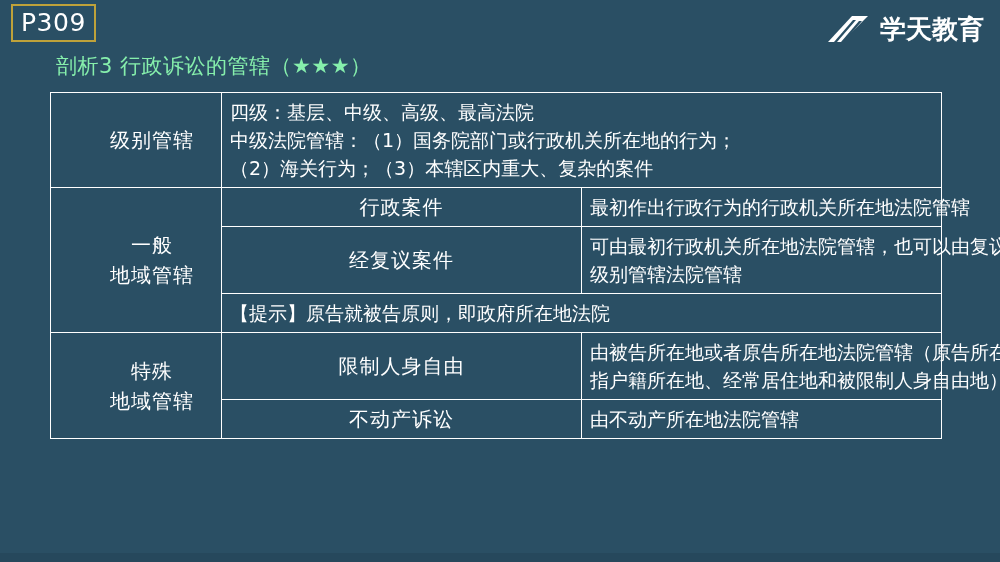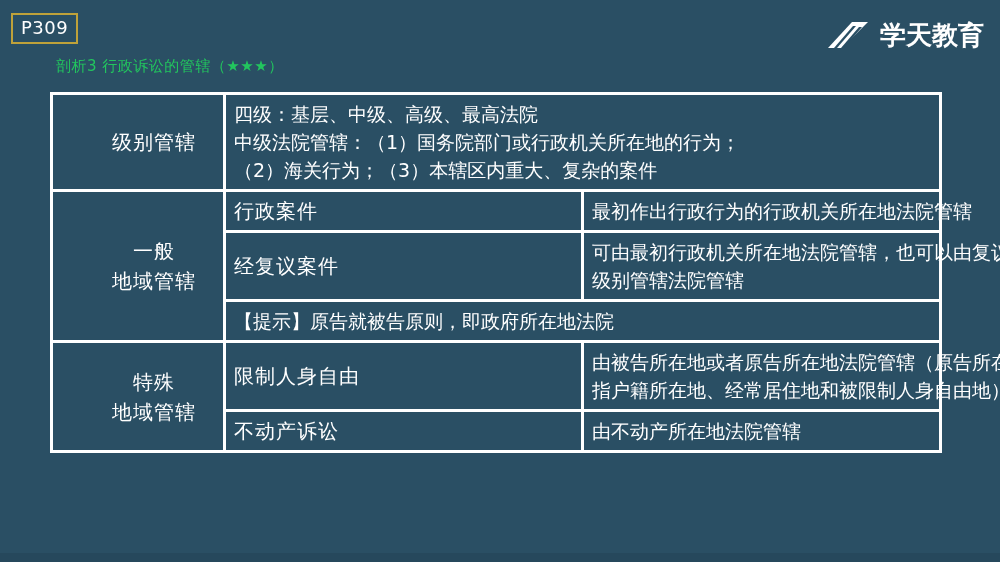--- a/index.html
+++ b/index.html
@@ -33,35 +33,35 @@
   
   .header {
     position: absolute;
     left: 0; top: 0;
     width: 1000px;
     height: 44px;
   }
   .page-badge {
     position: absolute;
     left: 11px;
-    top: 13px;
+    top: 4px;
     border: 2px solid #bfa23a;
     color: #ffffff;
-    font-size: 18px;
+    font-size: 25px;
     line-height: 1;
     padding: 4px 8px 5px 8px;
     letter-spacing: 0.5px;
     font-family: "DejaVu Sans", "Liberation Sans", sans-serif;
     font-weight: 400;
     background: transparent;
   }
   .logo {
     position: absolute;
     right: 16px;
-    top: 22px;
+    top: 16px;
     display: flex;
     align-items: center;
     gap: 12px;
     text-align: center;
   }
   .logo-mark {
     width: 40px;
     height: 26px;
     display: block;
   }
@@ -72,46 +72,46 @@
     letter-spacing: 0px;
     line-height: 26px;
     font-family: "DejaVu Sans", "Liberation Sans", sans-serif;
   }
 
   
   .slide-title {
     position: absolute;
     left: 56px;
     top: 52px;
-    font-size: 15px;
+    font-size: 21px;
     line-height: 28px;
-    color: #22c55e;
+    color: #86efac;
     white-space: nowrap;
     letter-spacing: 0.5px;
   }
 
   
   .tbl {
     position: absolute;
     left: 50px;
     top: 92px;
     width: 892px;
     border-collapse: collapse;
     table-layout: fixed;
   }
   .tbl td {
-    border: 3px solid #ffffff;
+    border: 1px solid #ffffff;
     padding: 5px 8px;
     vertical-align: middle;
     font-size: 19px;
     line-height: 28px;
     color: #ffffff;
   }
   .c1 { width: 122px; text-align: center; }
-  .c2 { width: 168px; }
+  .c2 { width: 168px; text-align: center; }
   .c3 { }
 
   td.rowhead {
     font-size: 20px;
     line-height: 30px;
     letter-spacing: 1px;
     padding-left: 40px;
   }
   td.subhead {
     font-size: 20px;

